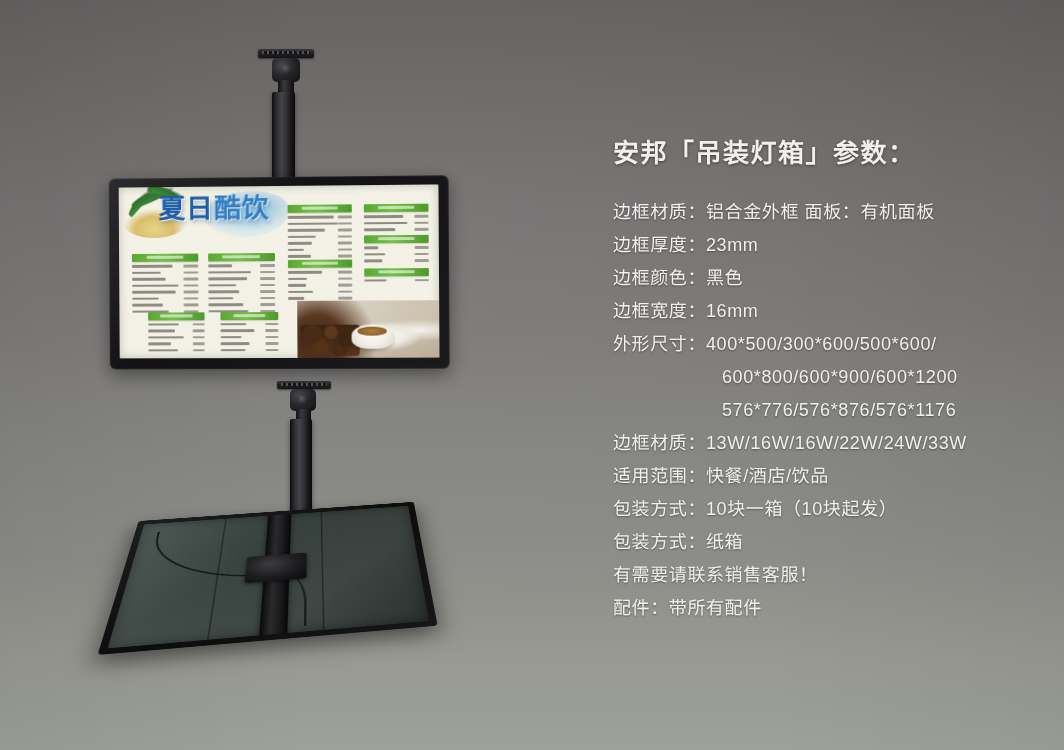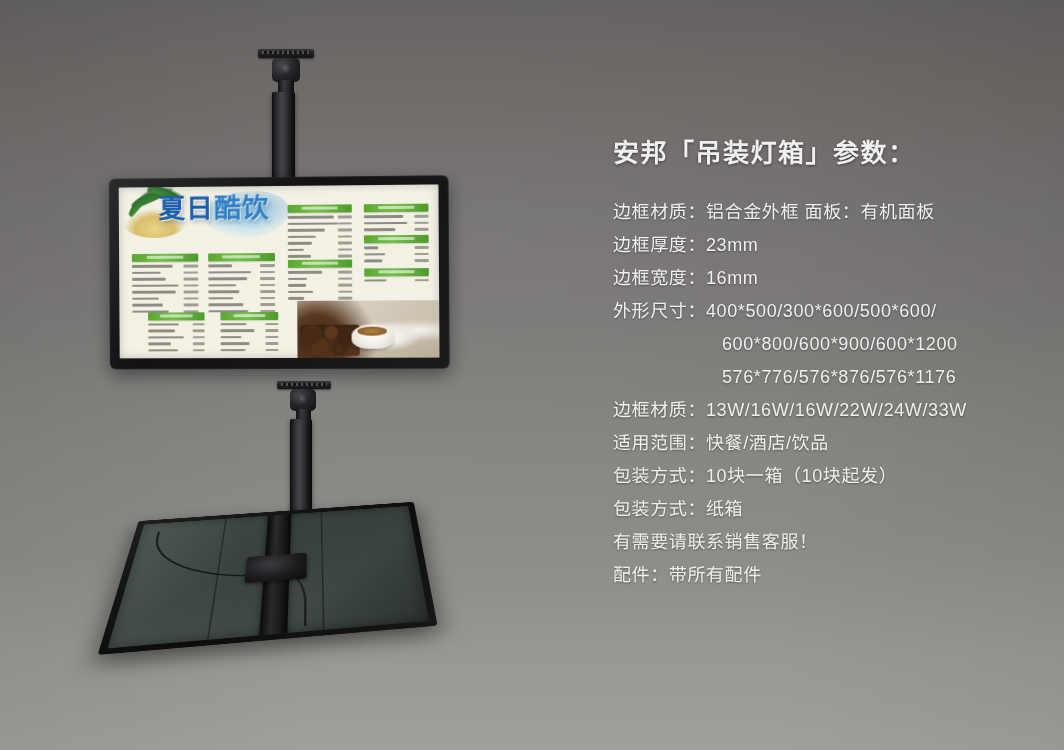--- a/index.html
+++ b/index.html
@@ -648,20 +648,21 @@
         <div id="rear-bracket"></div>
       </div>
     </div>
   </div>
 
   <div id="spec">
     <div id="spec-title">安邦「吊装灯箱」参数：</div>
     <div id="spec-lines">
         <div class="spec-line">边框材质：铝合金外框    面板：有机面板</div>
         <div class="spec-line">边框厚度：23mm</div>
+        <div class="spec-line">边框颜色：黑色</div>
         <div class="spec-line">边框宽度：16mm</div>
         <div class="spec-line">外形尺寸：400*500/300*600/500*600/</div>
         <div class="spec-line cont">600*800/600*900/600*1200</div>
         <div class="spec-line cont">576*776/576*876/576*1176</div>
         <div class="spec-line">边框材质：13W/16W/16W/22W/24W/33W</div>
         <div class="spec-line">适用范围：快餐/酒店/饮品</div>
         <div class="spec-line">包装方式：10块一箱（10块起发）</div>
         <div class="spec-line">包装方式：纸箱</div>
         <div class="spec-line">有需要请联系销售客服！</div>
         <div class="spec-line">配件：带所有配件</div>

